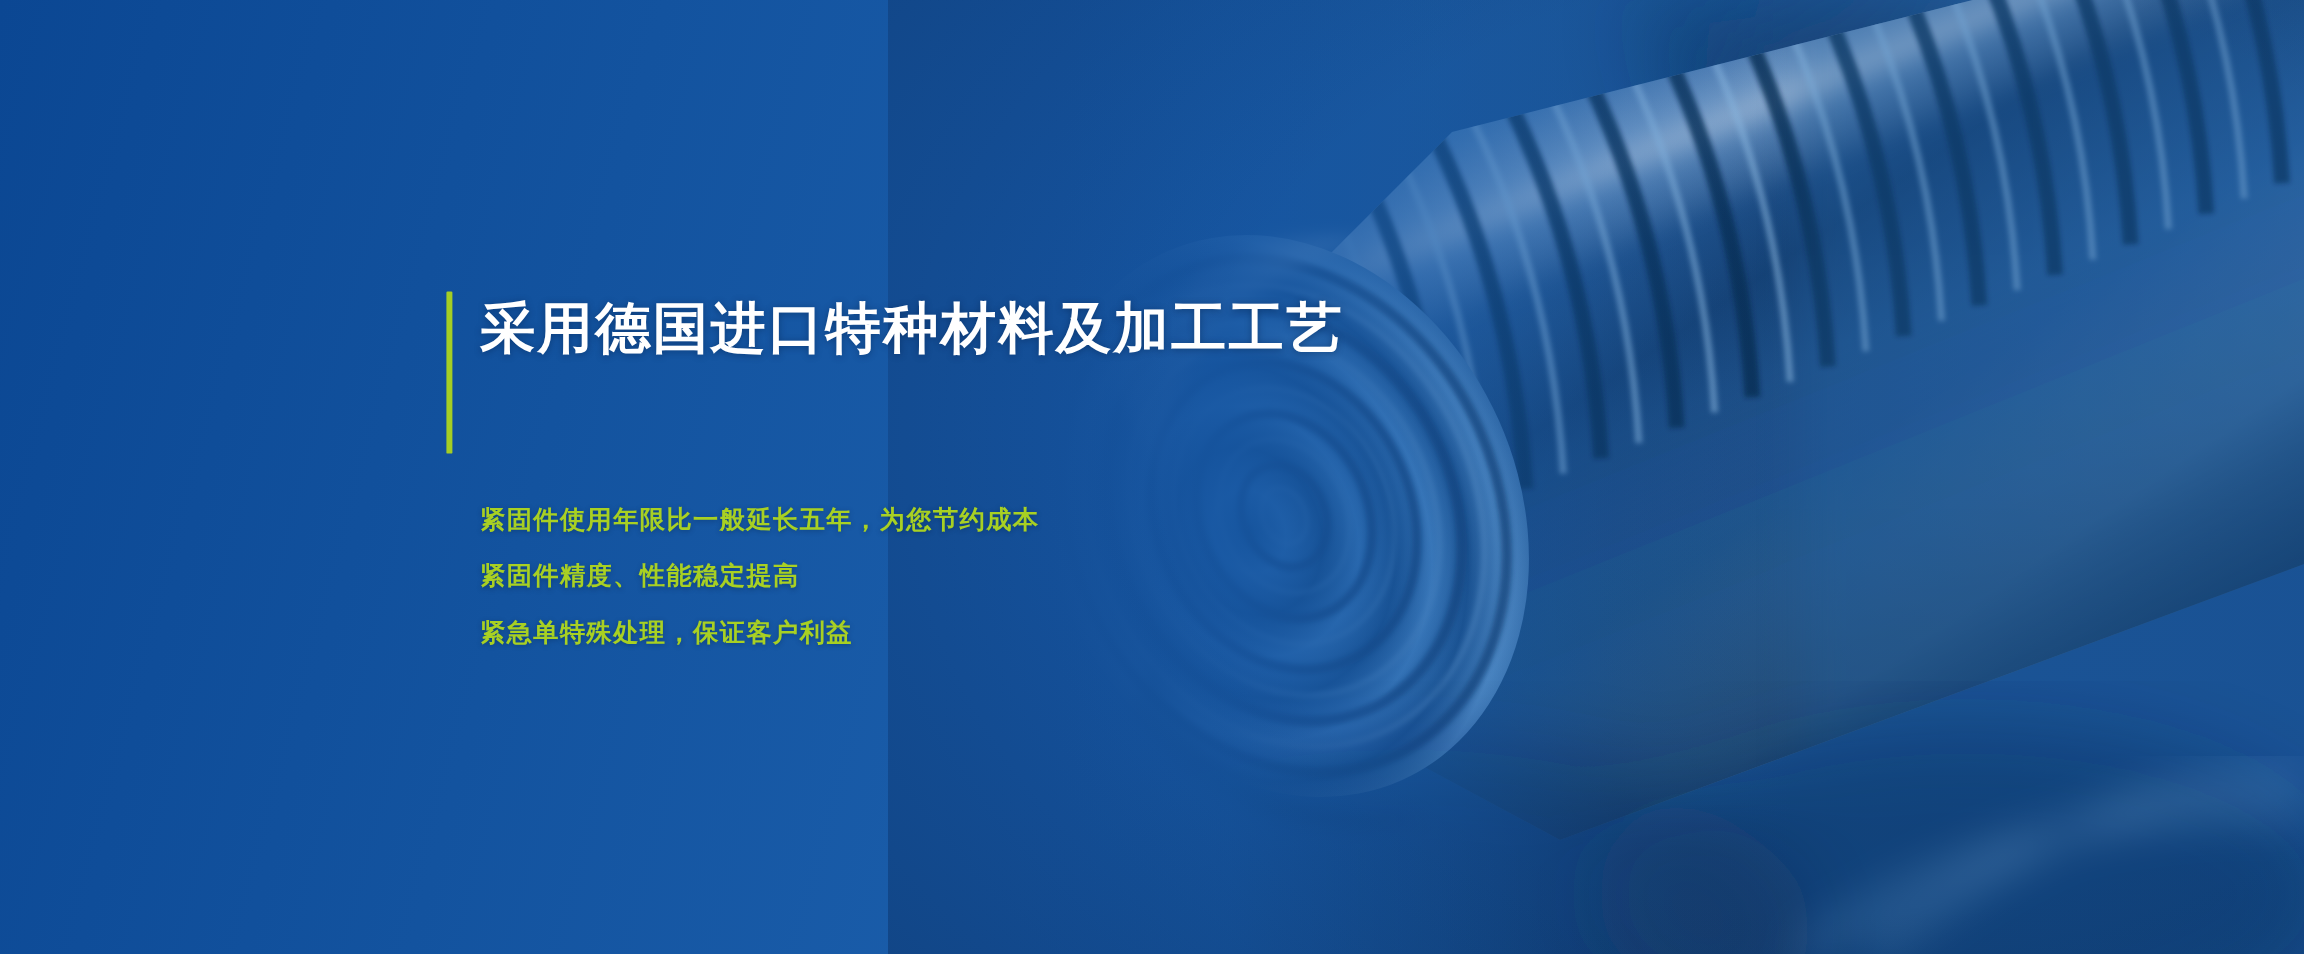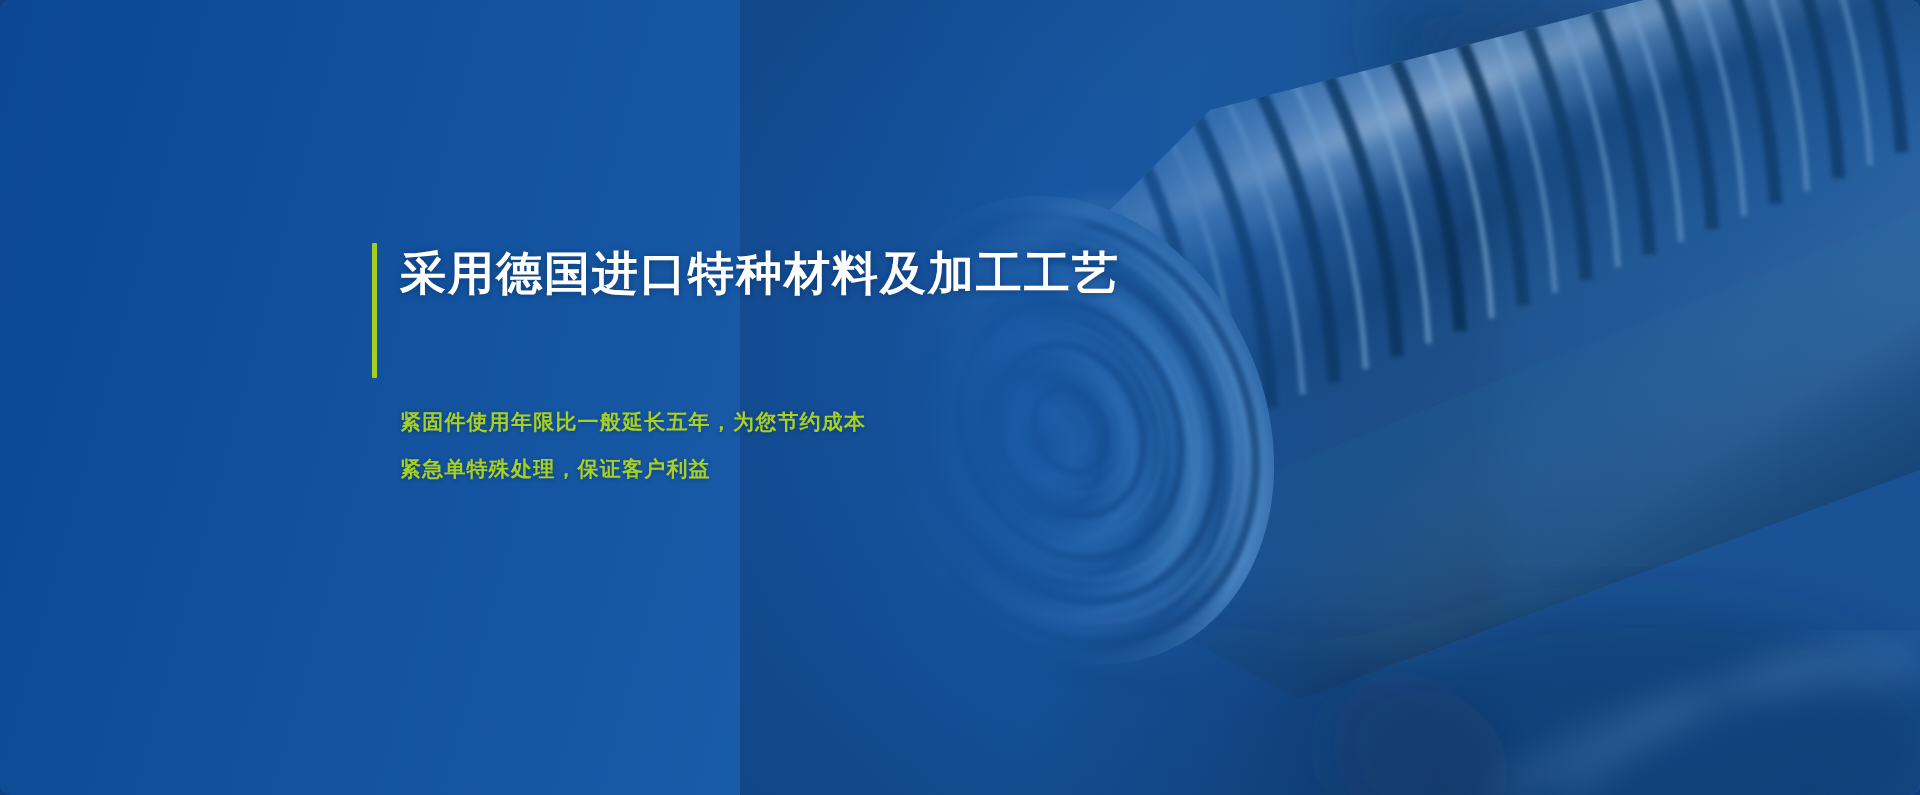--- a/index.html
+++ b/index.html
@@ -1,20 +1,19 @@
 <!DOCTYPE html>
 <html><head>
 <meta charset="utf-8">
 <style>
   html,body{margin:0;padding:0;background:#0d3f80;}
   .banner{
     position:relative;width:1920px;height:795px;overflow:hidden;
     font-family:"Liberation Sans","DejaVu Sans",sans-serif;
     background:linear-gradient(105deg,#0b4793 0%,#13539f 26%,#1a5daa 48%,#2a6cb5 70%,#2f6fb4 100%);
-    border-radius:10px;
   }
 
   
   .photo{
     position:absolute;top:0;right:0;width:1180px;height:795px;
     overflow:hidden;
   }
   .photo svg{display:block;width:100%;height:100%;}
 
   
@@ -39,21 +38,21 @@
     position:absolute;left:0;top:0;width:5px;height:135px;
     background:#a4ce24;border-radius:1px;
   }
   .headings{margin-left:28px;}
   .headline{
     color:#ffffff;font-size:46px;line-height:60px;font-weight:bold;
     letter-spacing:2px;white-space:nowrap;
     text-shadow:0 1px 6px rgba(5,32,70,0.45);
   }
   .headline.second{margin-top:13px;}
-  .sublist{position:absolute;left:28px;top:168px;}
+  .sublist{position:absolute;left:28px;top:180px;}
   .subline{
     color:#a8d023;font-size:21px;line-height:21px;font-weight:bold;
     letter-spacing:1.2px;white-space:nowrap;margin-bottom:26px;
     text-shadow:0 1px 4px rgba(5,32,70,0.40);
   }
   .subline:last-child{margin-bottom:0;margin-top:25px;}
 </style>
 </head>
 <body>
 
@@ -231,17 +230,18 @@
 
   <div class="content">
     <div class="accent-bar"></div>
 
     <div class="headings">
       <div class="headline">采用德国进口特种材料及加工工艺</div>
     </div>
 
     <div class="sublist">
       <div class="subline">紧固件使用年限比一般延长五年，为您节约成本</div>
+      <div class="subline">紧固件精度、性能稳定提高</div>
       <div class="subline">紧急单特殊处理，保证客户利益</div>
     </div>
   </div>
 
 </div>
 
 </body></html>

